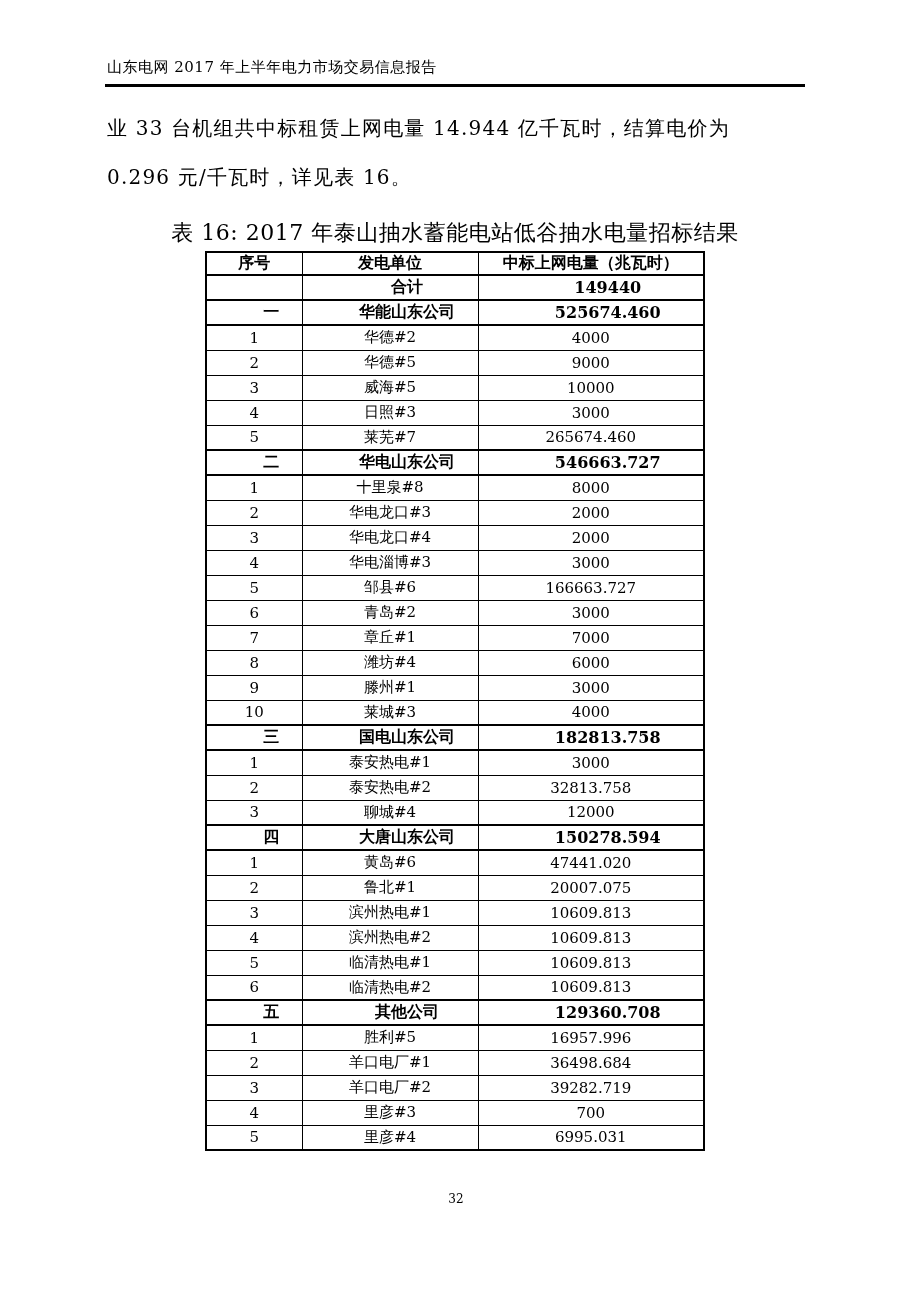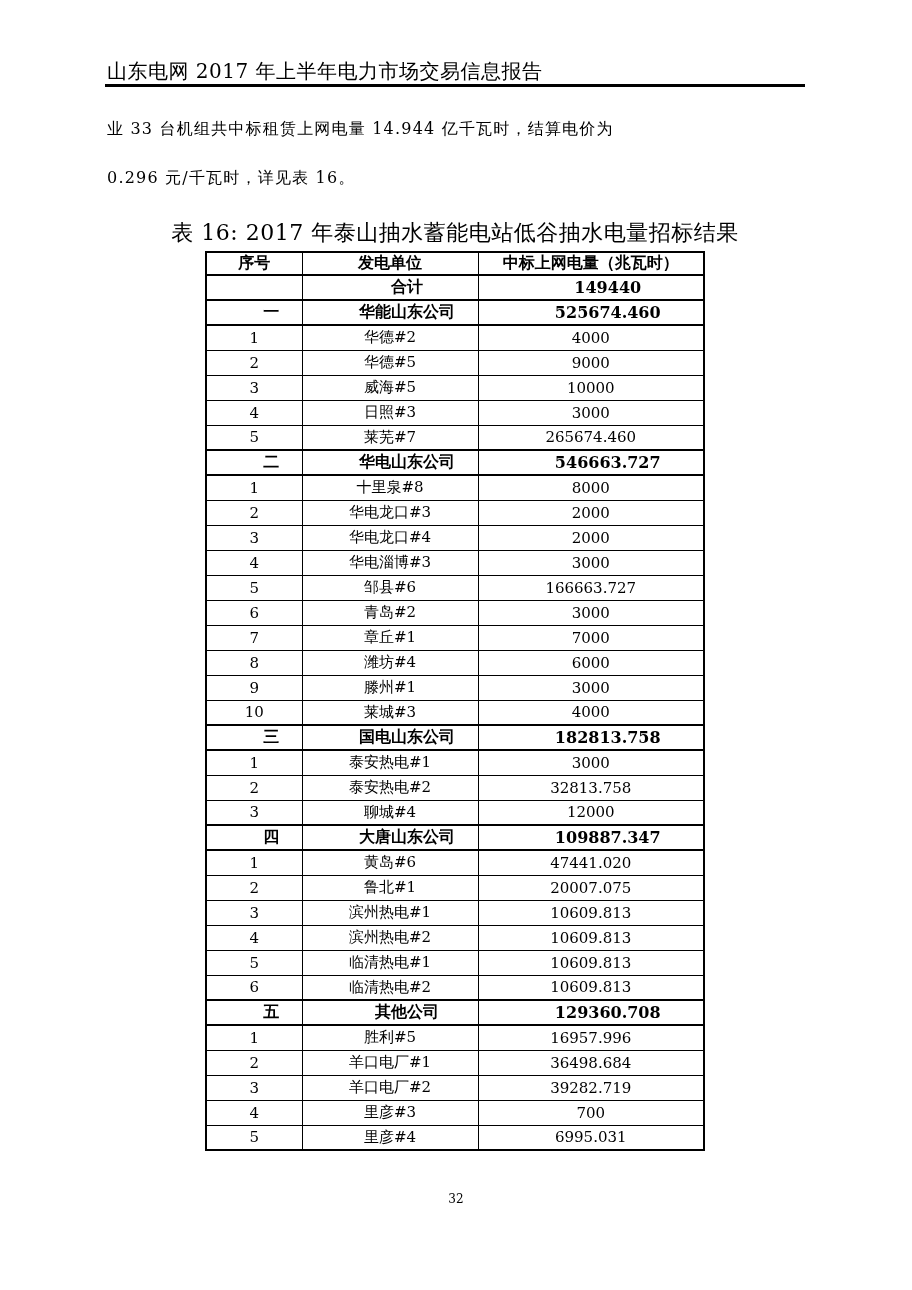--- a/index.html
+++ b/index.html
@@ -5,31 +5,31 @@
   * { margin: 0; padding: 0; box-sizing: border-box; }
   html, body { background: #ffffff; }
   body {
     width: 912px; height: 1290px;
     position: relative;
     font-family: "DejaVu Serif", "Liberation Serif", serif;
     color: #000000;
   }
   .page-header-text {
     position: absolute; left: 107px; top: 58px;
-    font-size: 20px; letter-spacing: 0.5px;
+    font-size: 15px; letter-spacing: 0.5px;
     white-space: nowrap;
   }
   .page-header-rule {
     position: absolute; left: 105px; top: 84px;
     width: 700px; height: 3px; background: #000000;
   }
   .body-paragraph {
     position: absolute; left: 107px; top: 104px;
     width: 710px;
-    font-size: 16px; line-height: 49px; letter-spacing: 1.2px;
+    font-size: 20px; line-height: 49px; letter-spacing: 1.2px;
     white-space: nowrap;
   }
   .table-caption {
     position: absolute; left: 105px; top: 218px;
     width: 700px; text-align: center;
     font-size: 22px; letter-spacing: 0.5px;
     white-space: nowrap;
   }
   table.results-table {
     position: absolute; left: 205px; top: 251px;
@@ -204,21 +204,21 @@
         <td>32813.758</td>
       </tr>
       <tr>
         <td>3</td>
         <td>聊城#4</td>
         <td>12000</td>
       </tr>
       <tr class="bold-row">
         <td>四</td>
         <td>大唐山东公司</td>
-        <td>109887.347</td>
+        <td>150278.594</td>
       </tr>
       <tr>
         <td>1</td>
         <td>黄岛#6</td>
         <td>47441.020</td>
       </tr>
       <tr>
         <td>2</td>
         <td>鲁北#1</td>
         <td>20007.075</td>

